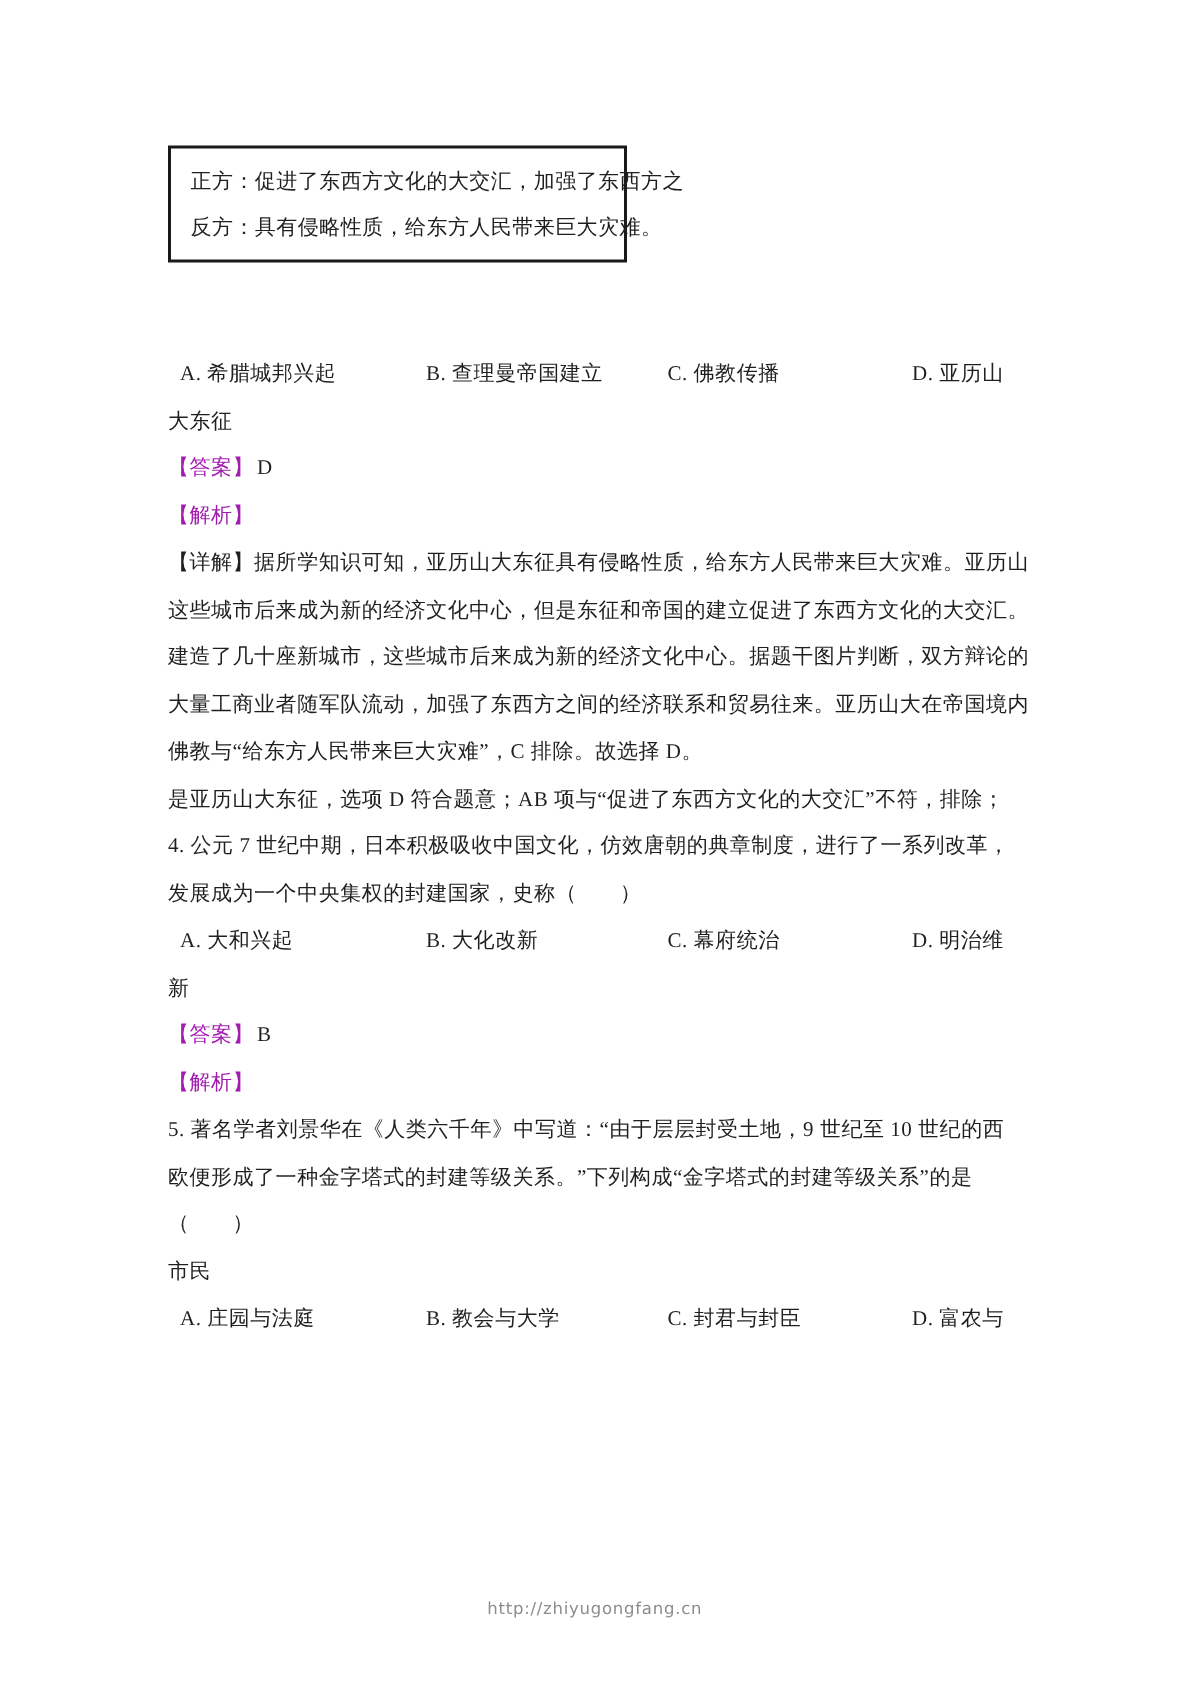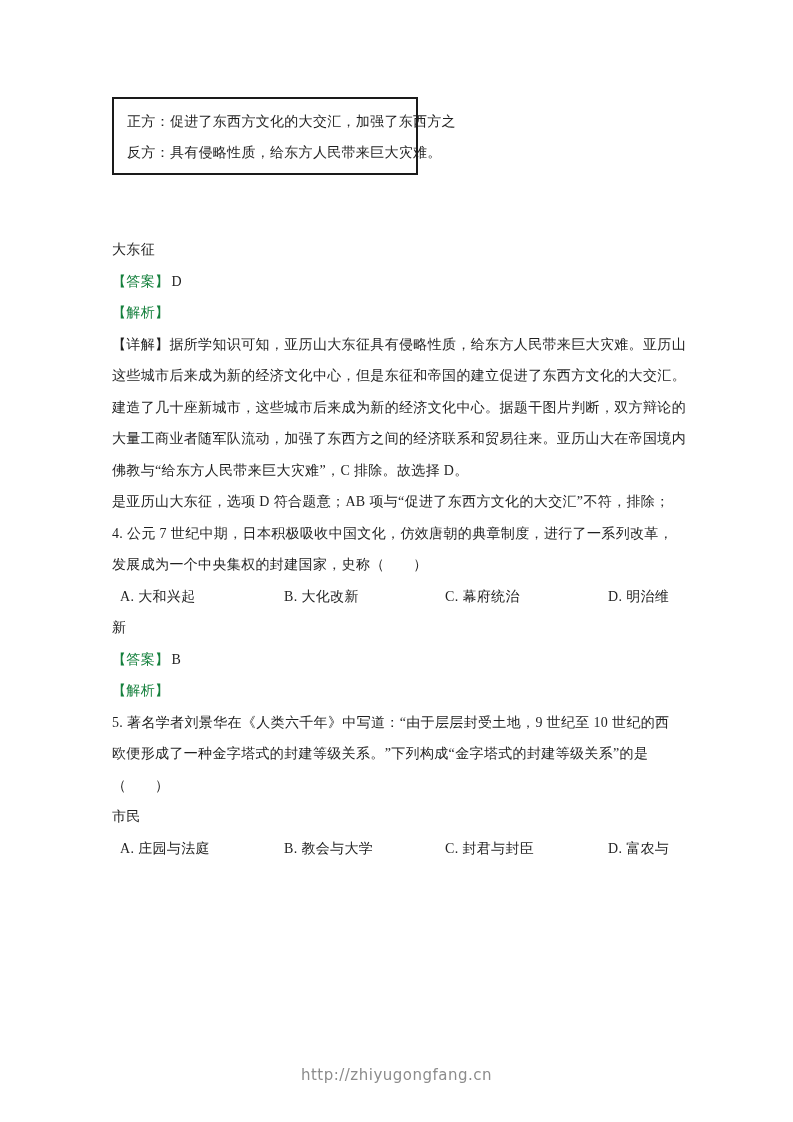--- a/index.html
+++ b/index.html
@@ -32,46 +32,52 @@
   }
   .debate-box .line{font-size:14px;letter-spacing:0.3px;white-space:nowrap;}
 
   .options-row{position:relative;}
   .opt{position:absolute;top:0;white-space:nowrap;}
   .opt-a{left:8px;}
   .opt-b{left:172px;}
   .opt-c{left:333px;}
   .opt-d{left:496px;}
 
-  .blue{color:#15803d;text-align:right;}
+  .blue{color:#a21caf;text-align:right;}
   .answer-value{padding-left:2px;}
 
   .footer{
     position:absolute;left:0;right:0;top:1066px;
     text-align:center;
     color:#8c8c8c;
-    font-size:15px;
+    font-size:11px;
     letter-spacing:0.5px;
     font-family:"DejaVu Sans","Liberation Sans",sans-serif;
   }
 </style>
 </head>
 <body>
 
 <div class="page">
 
   <div class="debate-box">
     <div>
         <div class="line">正方：促进了东西方文化的大交汇，加强了东西方之</div>
         <div class="line">反方：具有侵略性质，给东方人民带来巨大灾难。</div>
       </div>
   </div>
 
   <div class="content">
 
+    <div class="line options-row">
+      <span class="opt opt-a">A. 希腊城邦兴起</span>
+      <span class="opt opt-b">B. 查理曼帝国建立</span>
+      <span class="opt opt-c">C. 佛教传播</span>
+      <span class="opt opt-d">D. 亚历山</span>
+    </div>
     <div class="line">大东征</div>
 
     <div class="line">
       <span class="blue">【答案】</span><span class="answer-value">D</span>
     </div>
     <div class="line">
       <span class="blue">【解析】</span>
     </div>
 
     <div>

